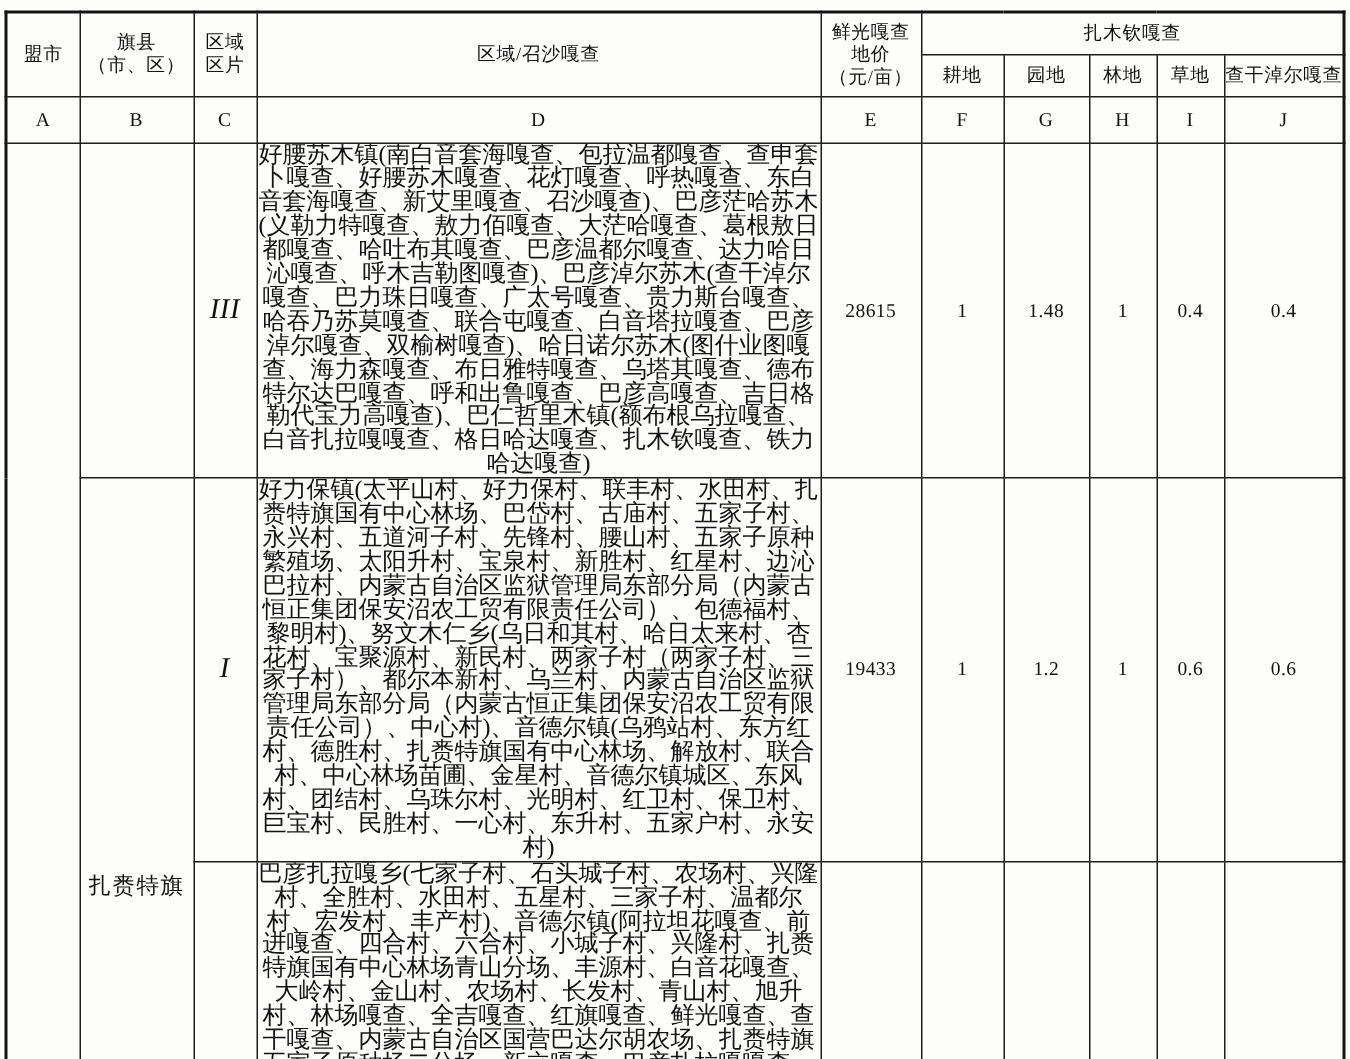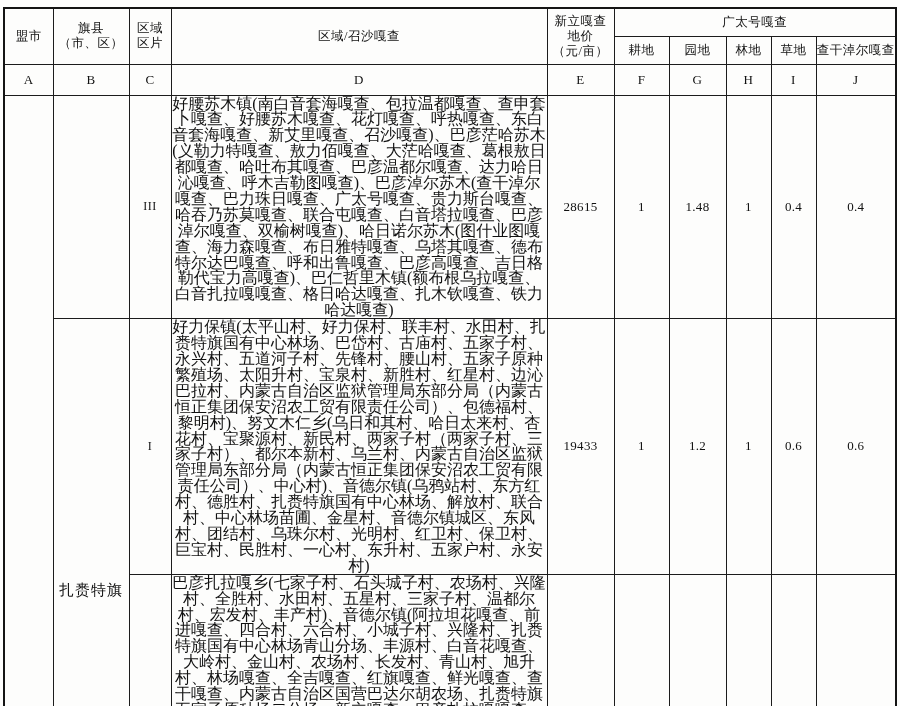--- a/index.html
+++ b/index.html
@@ -50,22 +50,23 @@
     padding: 2px 4px 0 4px;
     font-size: 16px;
     line-height: 15.9px;
     letter-spacing: 0px;
   }
   td.num {
     font-size: 13px;
     letter-spacing: 0.3px;
   }
   td.zone {
-    font-size: 12px;
+    font-size: 19px;
     letter-spacing: 0.5px;
+    font-style: italic;
   }
   td.county {
     font-size: 15px;
     letter-spacing: 1px;
   }
   
   tr.h1 { height: 28px; }
   tr.h2 { height: 28px; }
   tr.h3 { height: 31px; }
   tr.r1 { height: 177px; }
@@ -91,24 +92,24 @@
     </colgroup>
 
     <tbody>
         <tr class="h1">
       <th class="hdr" rowspan="2">盟市</th>
       <th class="hdr" rowspan="2">旗县
 （市、区）</th>
       <th class="hdr" rowspan="2">区域
 区片</th>
       <th class="hdr" rowspan="2">区域/召沙嘎查</th>
-      <th class="hdr" rowspan="2">新立嘎查
+      <th class="hdr" rowspan="2">鲜光嘎查
 地价
 （元/亩）</th>
-      <th class="hdr" colspan="5">广太号嘎查</th>
+      <th class="hdr" colspan="5">扎木钦嘎查</th>
     </tr>
     <tr class="h2">
       <th class="hdr">耕地</th>
       <th class="hdr">园地</th>
       <th class="hdr">林地</th>
       <th class="hdr">草地</th>
       <th class="hdr">查干淖尔嘎查</th>
     </tr>
     <tr class="h3">
       <th class="letter">A</th>

